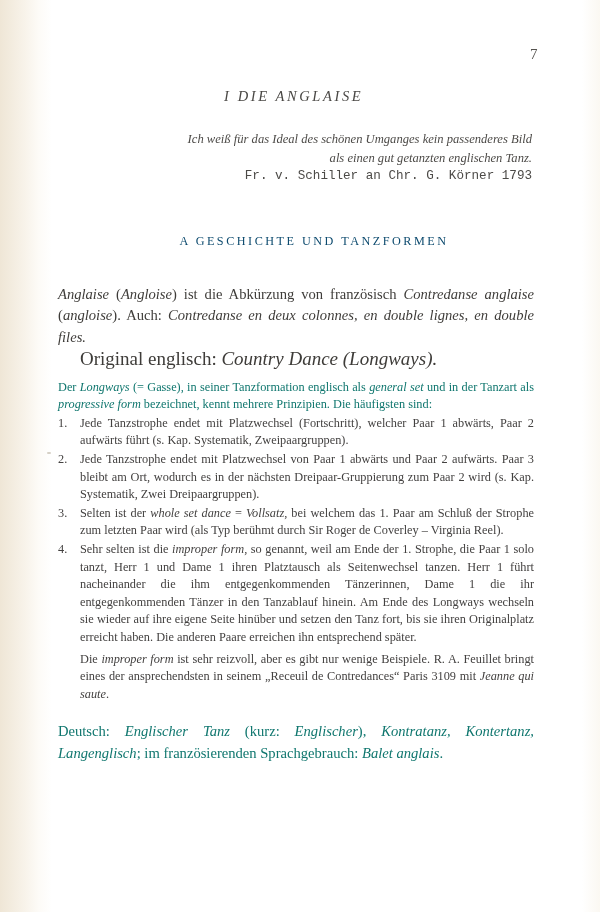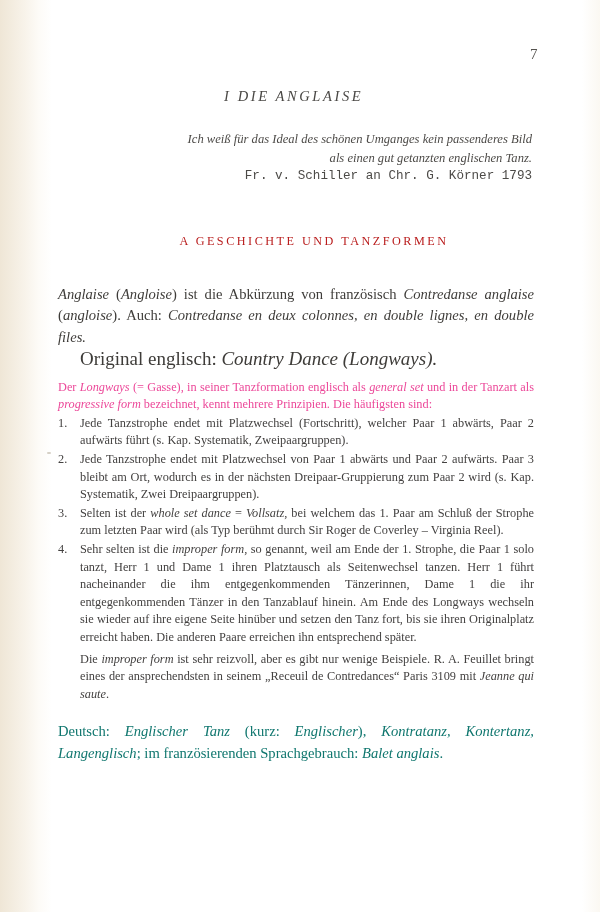--- a/index.html
+++ b/index.html
@@ -88,21 +88,21 @@
 
   
   .section-heading {
     position: absolute;
     top: 234px;
     left: 0;
     width: 600px;
     text-align: center;
     font-size: 12.2px;
     letter-spacing: 2.5px;
-    color: #b91c1c;
+    color: #0c4a6e;
     padding-left: 28px;
     box-sizing: border-box;
   }
 
   
   .textblock {
     position: absolute;
     left: 58px;
     top: 284px;
     width: 476px;
@@ -121,21 +121,21 @@
     line-height: 21.4px;
     color: #3e3c39;
     text-indent: 22px;
     margin-top: 0px;
   }
 
   .small {
     font-size: 12.3px;
     line-height: 17.6px;
     text-align: justify;
-    color: #ec4899;
+    color: #0f766e;
   }
 
   .intro-small {
     margin-top: 9px;
   }
 
   ol.principles {
     margin: 0;
     padding: 0;
     list-style: none;

